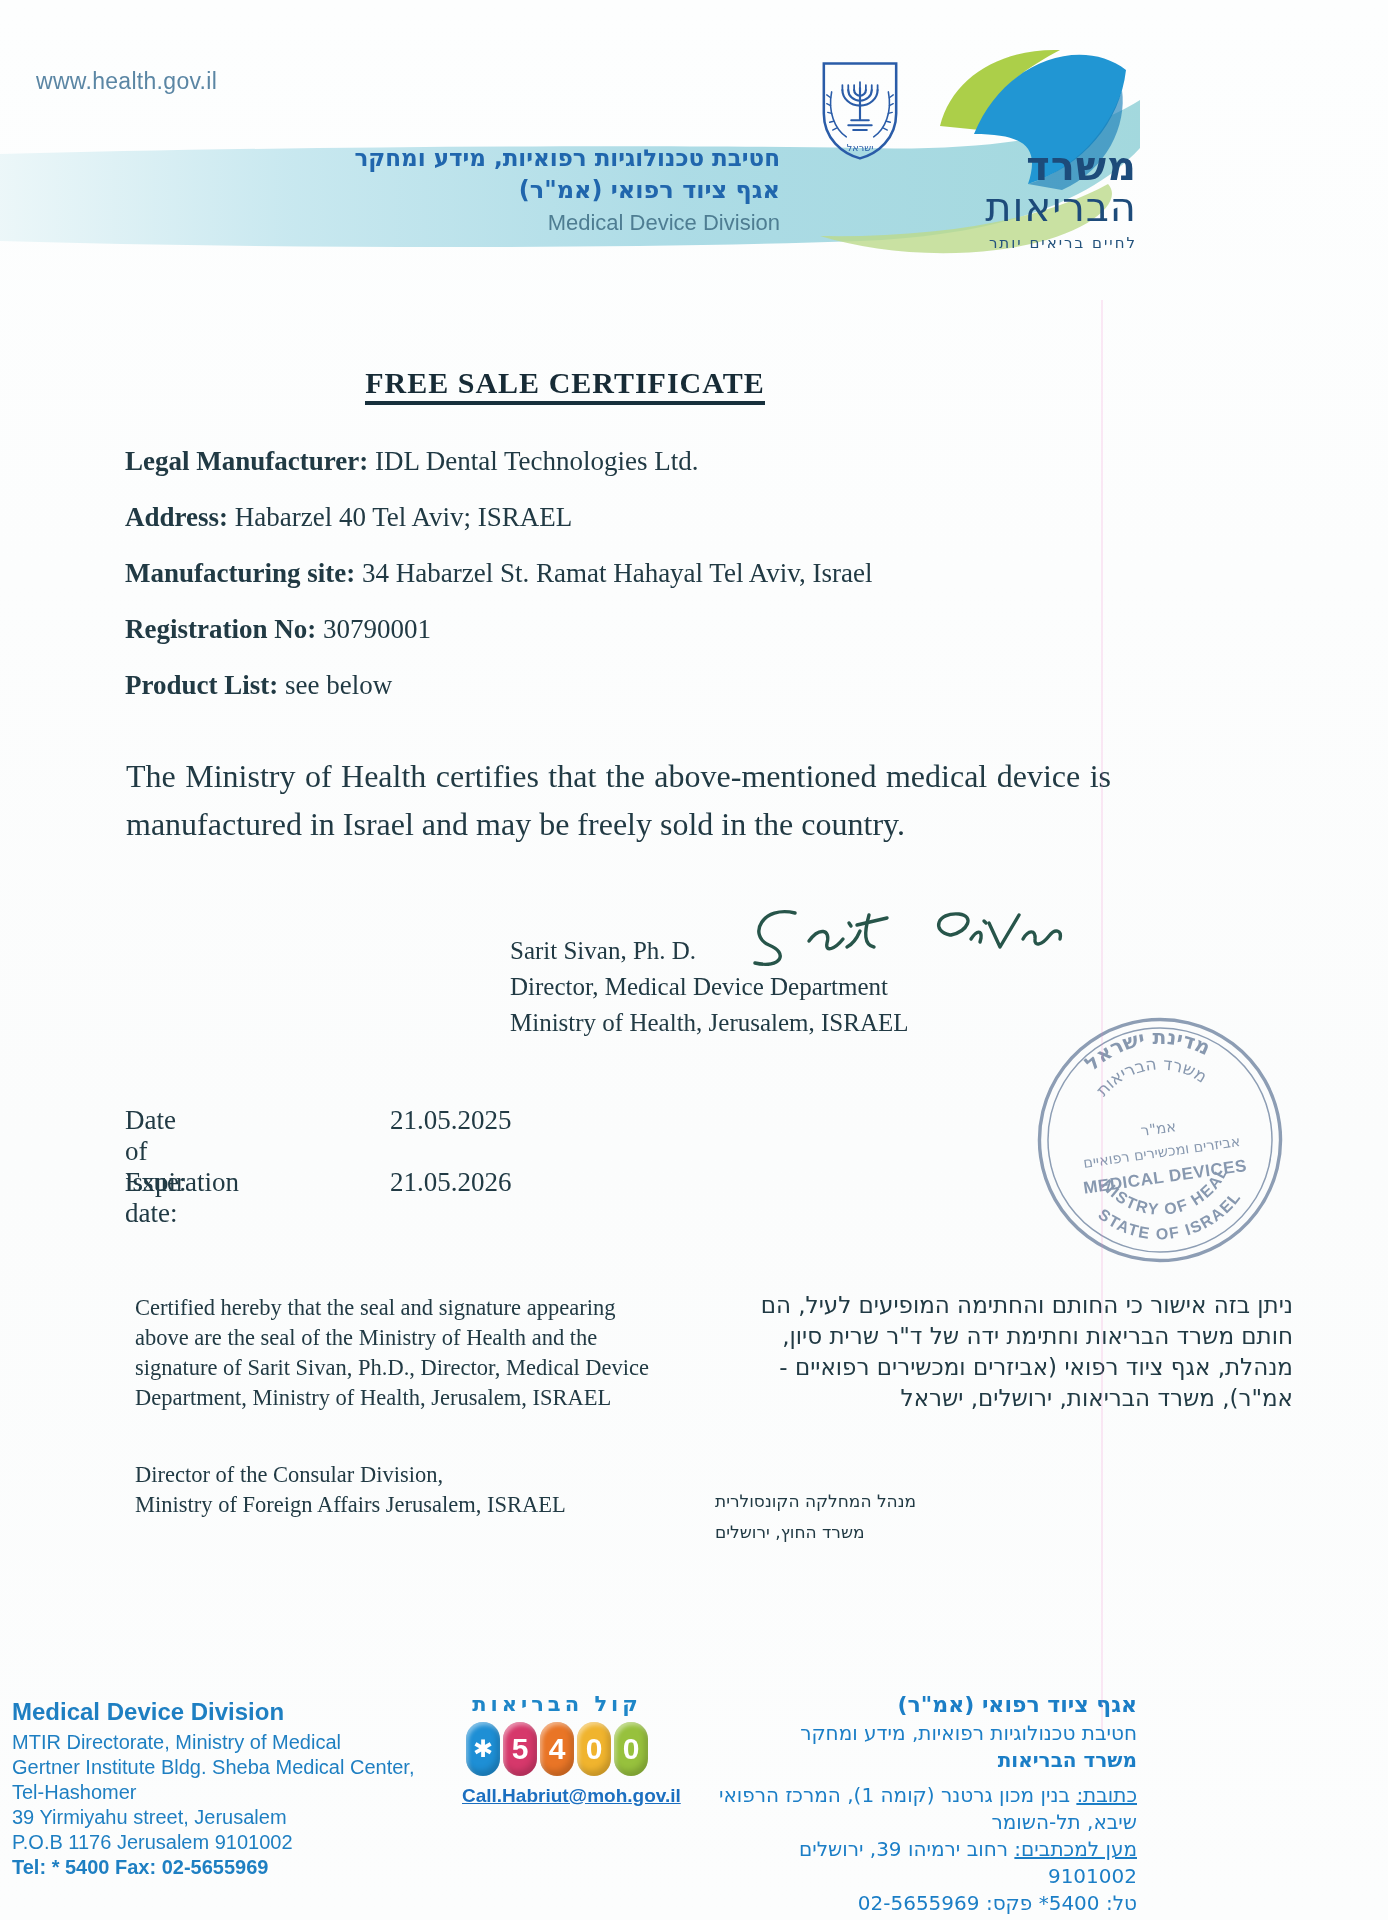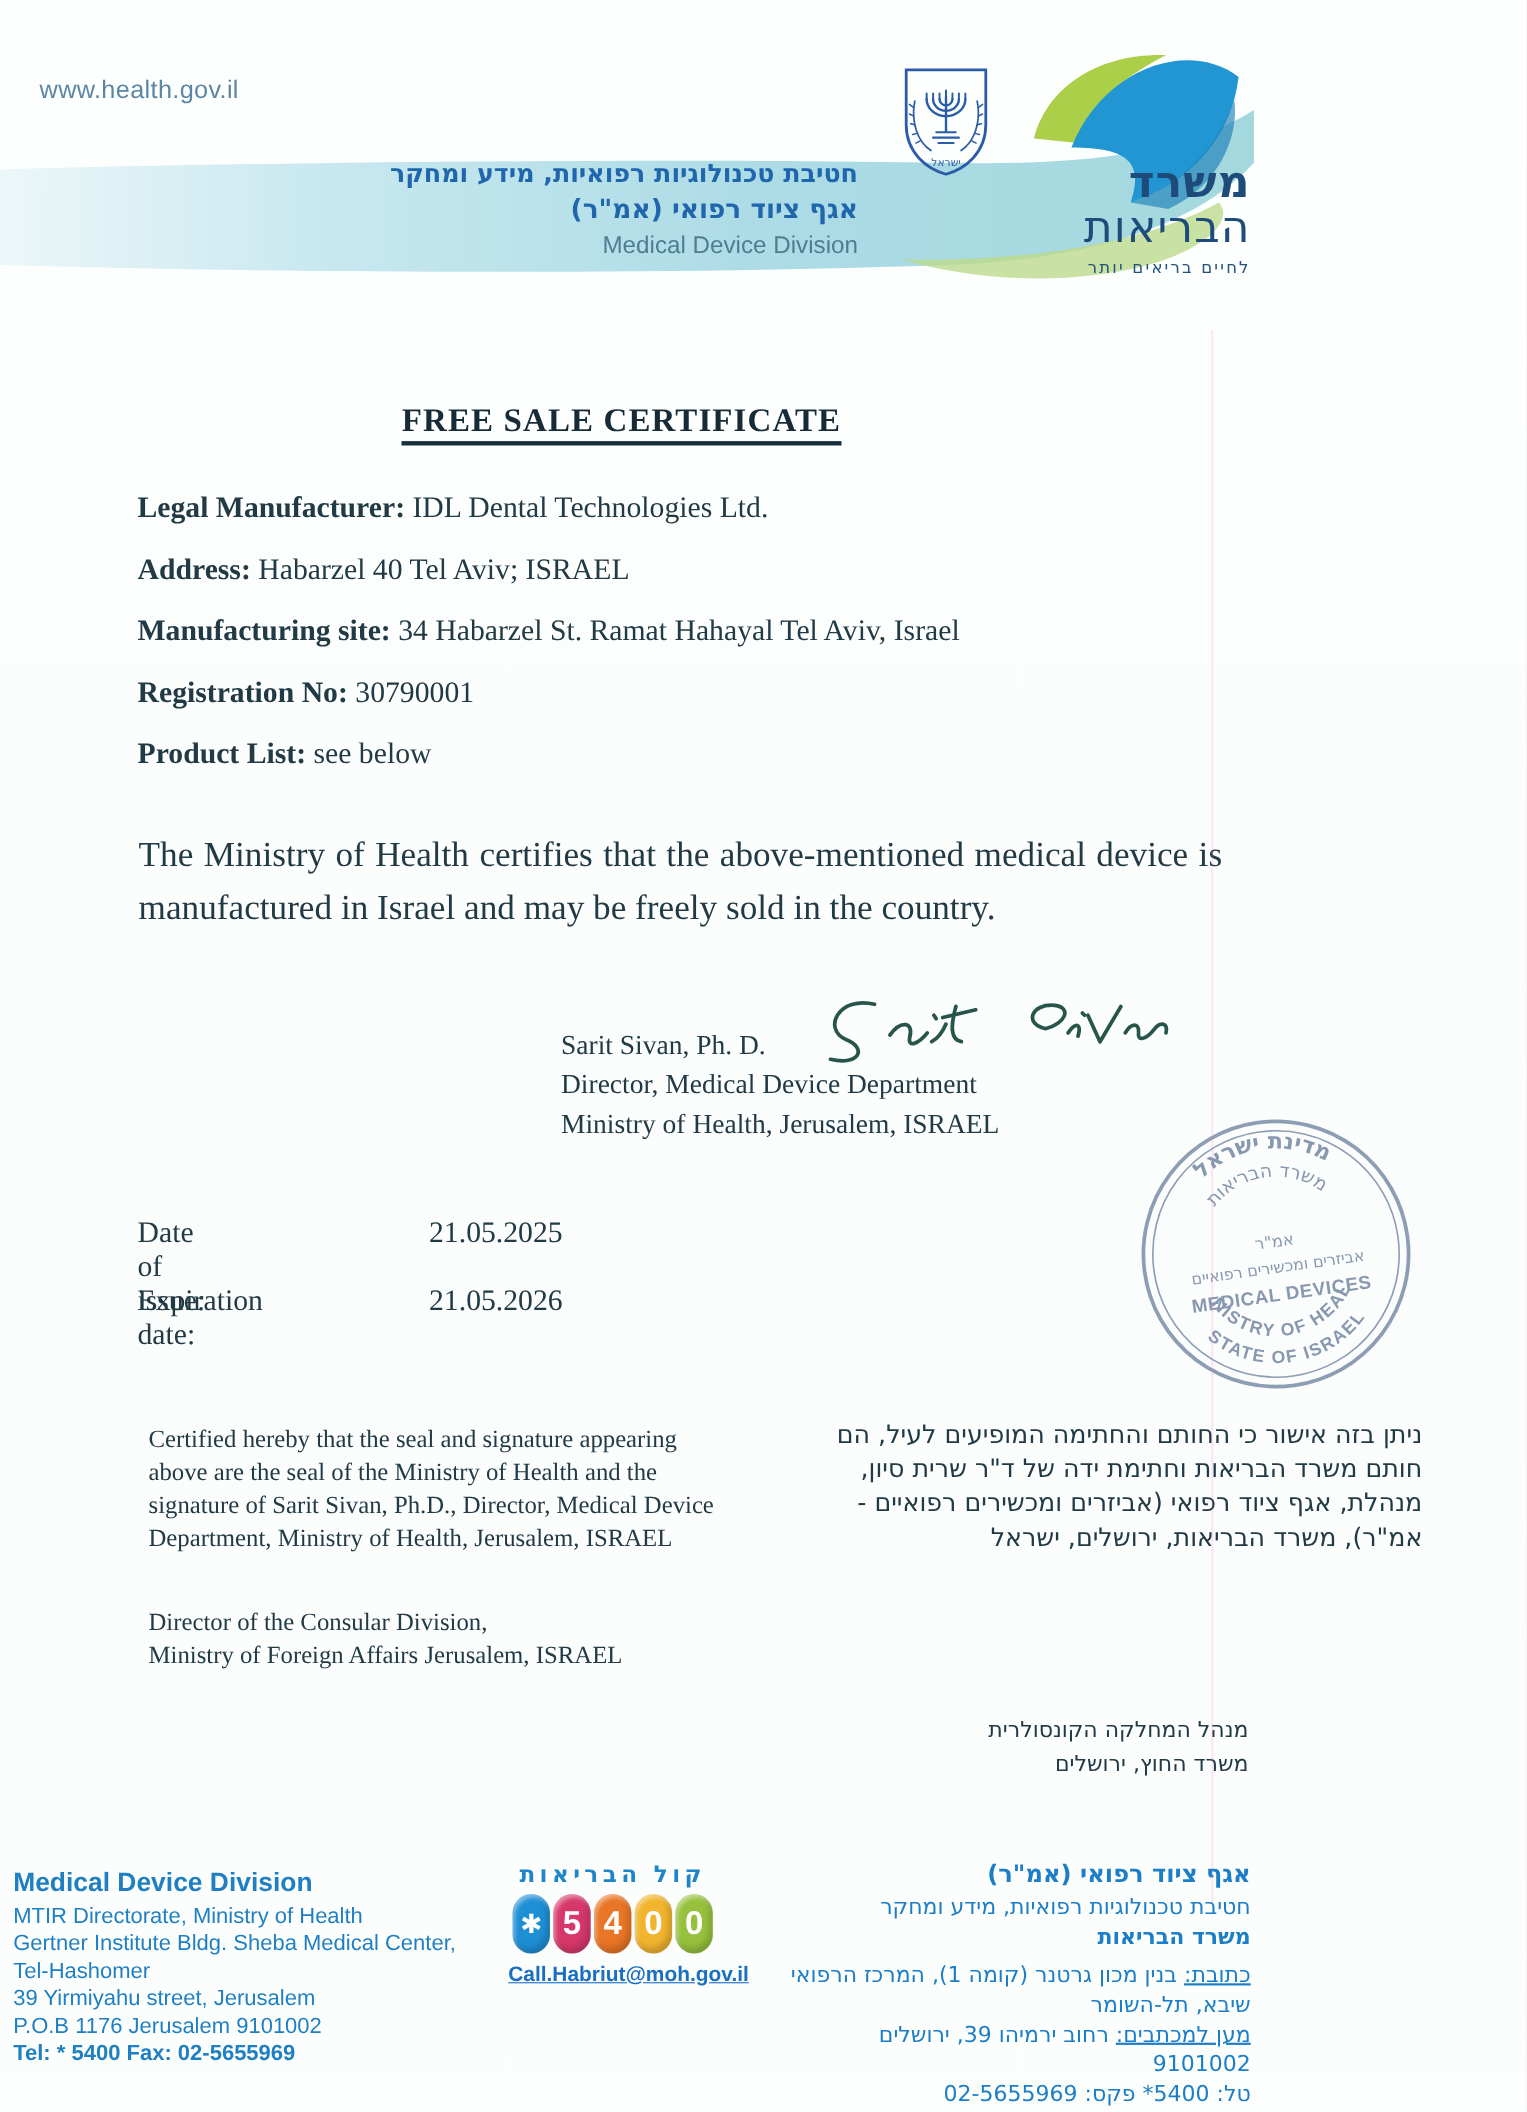--- a/index.html
+++ b/index.html
@@ -58,21 +58,21 @@
   .date-label{position:absolute;left:0;}
   .date-value{position:absolute;left:265px;}
 
   
   .stamp{left:1032px;top:1012px;width:256px;height:256px;transform:rotate(-8deg);opacity:.92;}
 
   
   .leg-en{left:135px;top:1293px;width:525px;font-size:22.5px;line-height:30px;}
   .leg-en-addr{left:135px;top:1460px;width:560px;font-size:22.5px;line-height:30px;}
   .leg-he{left:745px;top:1290px;width:548px;font-size:23px;line-height:31px;text-align:right;}
-  .leg-he-addr{left:715px;top:1557px;width:420px;font-size:20px;line-height:31px;text-align:right;}
+  .leg-he-addr{left:715px;top:1486px;width:420px;font-size:17px;line-height:31px;text-align:left;}
 
   
   .ft-left{left:12px;top:1698px;width:420px;color:#1e7fc2;}
   .ft-left-title{font-size:24px;font-weight:bold;margin-bottom:4px;}
   .ft-left-line{font-size:20px;line-height:25px;}
   .ft-left-tel{font-size:20px;line-height:25px;font-weight:bold;}
 
   .ft-center{left:462px;top:1692px;width:190px;text-align:center;}
   .ft-center-title{font-size:21px;font-weight:bold;color:#1e86c8;letter-spacing:4px;direction:rtl;}
   .caps-row{display:flex;justify-content:center;gap:3px;margin-top:6px;}
@@ -243,21 +243,21 @@
   </div>
 
   <div class="abs leg-he heb">ניתן בזה אישור כי החותם והחתימה המופיעים לעיל, הם חותם משרד הבריאות וחתימת ידה של ד"ר שרית סיון, מנהלת, אגף ציוד רפואי (אביזרים ומכשירים רפואיים -אמ"ר), משרד הבריאות, ירושלים, ישראל</div>
   <div class="abs leg-he-addr heb">
     <div>מנהל המחלקה הקונסולרית</div>
     <div>משרד החוץ, ירושלים</div>
   </div>
 
   <div class="abs ft-left sans">
     <div class="ft-left-title">Medical Device Division</div>
-    <div class="ft-left-line">MTIR Directorate, Ministry of Health</div>
+    <div class="ft-left-line">MTIR Directorate, Ministry of Medical</div>
     <div class="ft-left-line">Gertner Institute Bldg. Sheba Medical Center,</div>
     <div class="ft-left-line">Tel-Hashomer</div>
     <div class="ft-left-line">39 Yirmiyahu street, Jerusalem</div>
     <div class="ft-left-line">P.O.B 1176 Jerusalem 9101002</div>
     <div class="ft-left-tel">Tel: * 5400 Fax: 02-5655969</div>
   </div>
 
   <div class="abs ft-center sans">
     <div class="ft-center-title heb">קול הבריאות</div>
     <div class="caps-row">

